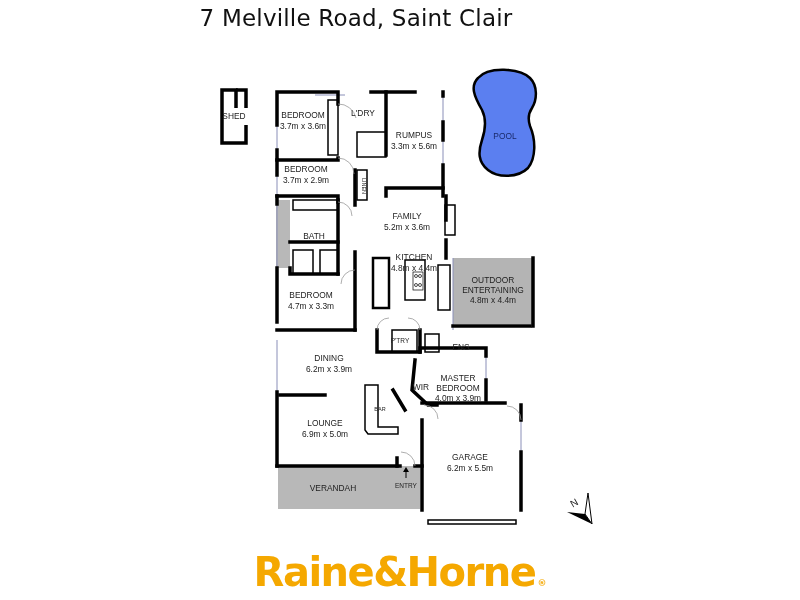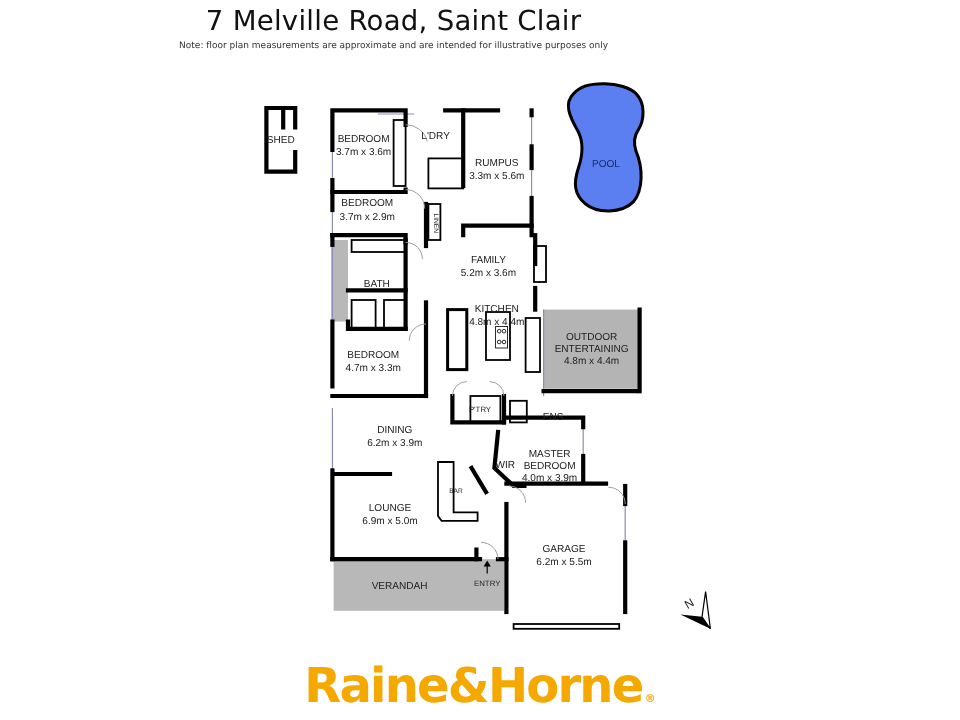--- a/index.html
+++ b/index.html
@@ -1,33 +1,32 @@
 <!DOCTYPE html>
 <html><head>
 <meta charset="utf-8">
 <style>
   html, body { margin: 0; padding: 0; background: #ffffff; }
   body { width: 800px; height: 600px; position: relative; overflow: hidden; font-family: "DejaVu Sans", sans-serif; }
-  .header { position: absolute; left: 0; top: 0; width: 656px; text-align: center; }
+  .header { position: absolute; left: 0; top: 0; width: 656px; text-align: center; padding-left: 28px; }
   .title { font-family: "DejaVu Sans", sans-serif; font-size: 23px; color: #111; margin-top: 4px; letter-spacing: 0.2px; line-height: 28px; }
   .sub1 { font-family: "DejaVu Sans", sans-serif; font-size: 7.5px; color: #333; line-height: 10px; }
   .sub2 { font-family: "DejaVu Sans", sans-serif; font-size: 7.5px; color: #333; line-height: 11px; }
   svg.plan { position: absolute; left: 0; top: 0; }
   .lbl { font-family: "Liberation Sans", sans-serif; font-size: 8.4px; fill: #222; text-anchor: middle; }
   .lbl-sm { font-family: "Liberation Sans", sans-serif; font-size: 6.5px; fill: #222; text-anchor: middle; }
   .lbl-xs { font-family: "Liberation Sans", sans-serif; font-size: 5.5px; fill: #222; text-anchor: middle; }
   .logo { position: absolute; left: 0; top: 548px; width: 800px; text-align: center; font-family: "DejaVu Sans", sans-serif; font-weight: bold; font-size: 40px; color: #f5a800; letter-spacing: -1.5px; line-height: 48px; }
   .logo .reg { font-size: 9px; letter-spacing: 0; vertical-align: baseline; margin-left: 2px; }
 </style>
 </head>
 <body>
 
 <div class="header">
   <div class="title">7 Melville Road, Saint Clair</div>
-  <div class="sub2">Note: floor plan measurements are approximate and are intended for illustrative purposes only</div>
 </div>
 
 <svg class="plan" width="800" height="600" viewBox="0 0 800 600">
 
   <rect x="278" y="466" width="142" height="43" fill="#b8b8b8"></rect>
   <rect x="453" y="258" width="80" height="66" fill="#b4b4b4"></rect>
   <rect x="276" y="200" width="14" height="68" fill="#b8b8b8"></rect>
 
   <path d="M 478 78 C 488 66, 520 68, 530 78 C 538 86, 537 100, 532 108 C 528 114, 528 120, 530 126 C 536 140, 536 158, 528 168 C 518 178, 498 178, 488 170 C 478 162, 478 152, 482 140 C 486 128, 486 118, 482 110 C 474 96, 470 86, 478 78 Z" fill="#5b7ff0" stroke="#000" stroke-width="2.5"></path>
 

